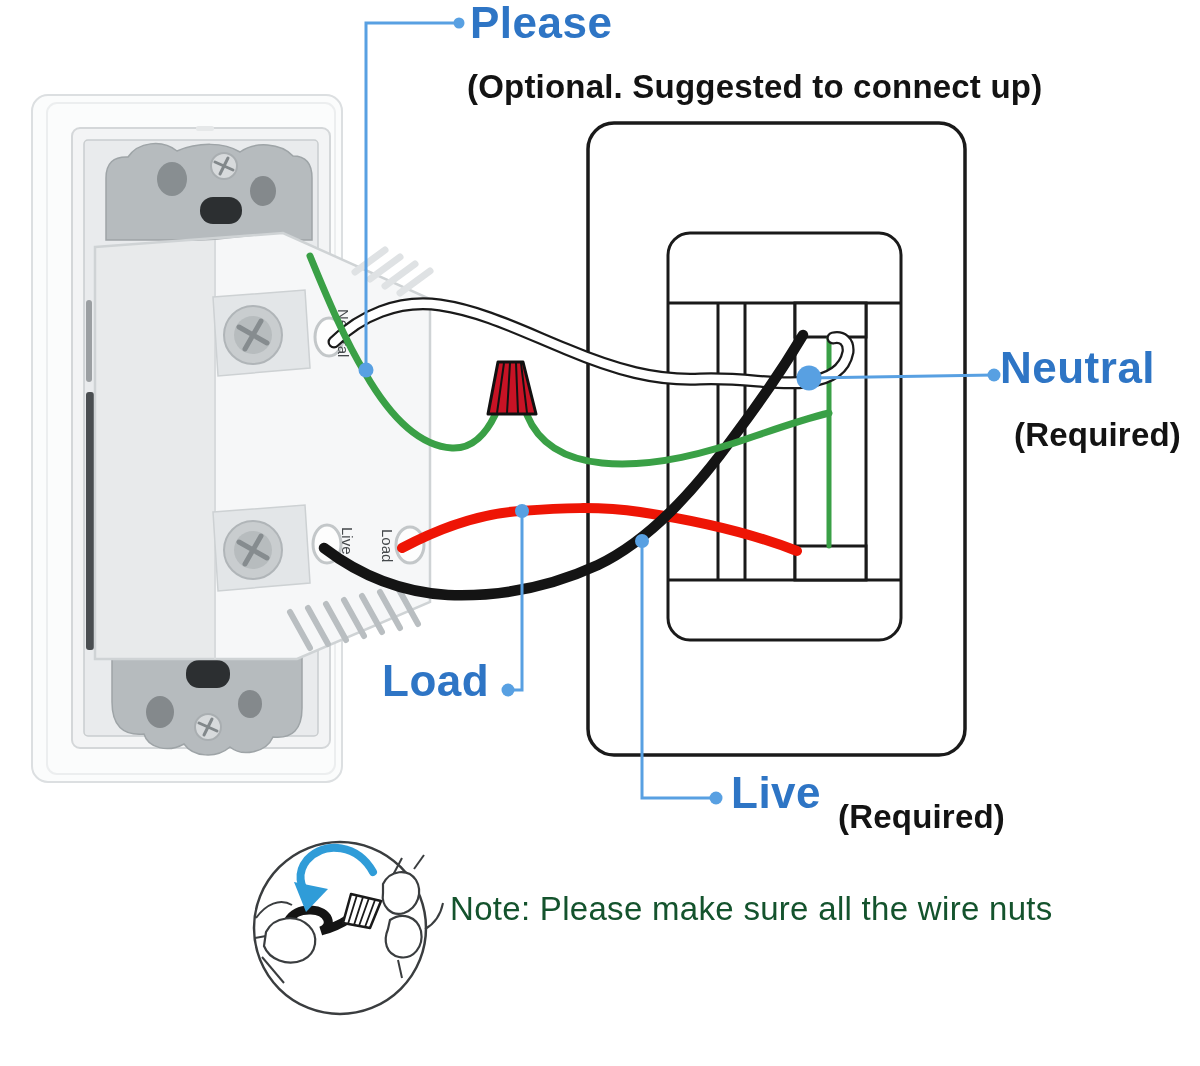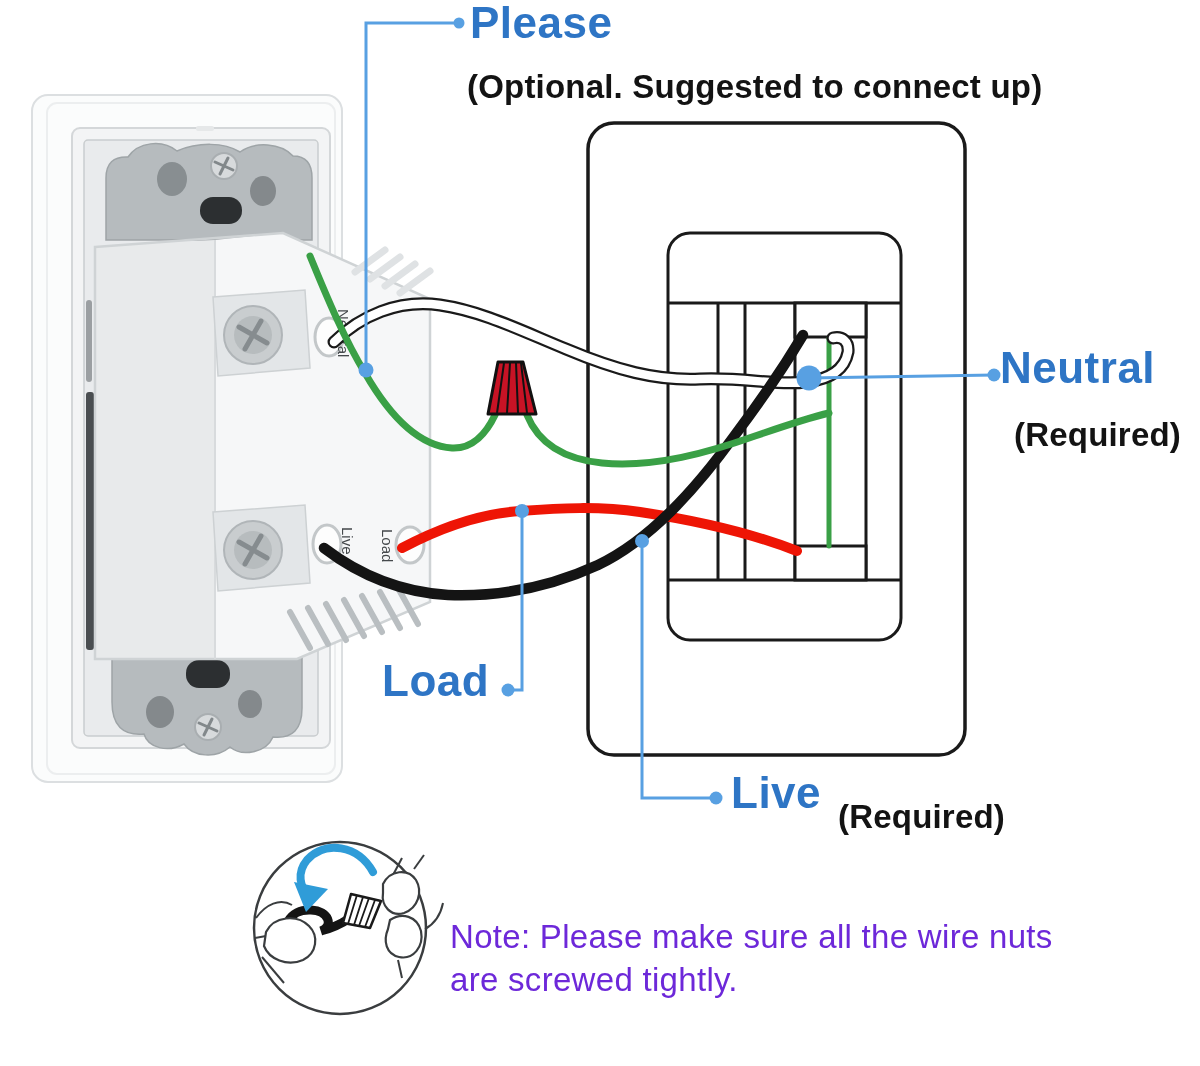--- a/index.html
+++ b/index.html
@@ -2,21 +2,21 @@
 <html><head>
 <meta charset="utf-8">
 <style>
   html,body{margin:0;padding:0;background:#fff;}
   #canvas{position:relative;width:1200px;height:1066px;background:#ffffff;overflow:hidden;
           font-family:"Liberation Sans",sans-serif;}
   #art{position:absolute;left:0;top:0;}
   .lbl{position:absolute;white-space:nowrap;line-height:1.05;}
   .title{font-weight:bold;font-size:44px;color:#2e75c5;letter-spacing:0.5px;}
   .sub{font-weight:bold;font-size:33px;color:#131313;letter-spacing:0.2px;margin-top:21px;}
-  .note{font-weight:normal;font-size:33px;color:#6d28d9;letter-spacing:0.3px;margin-top:28px;}
+  .note{font-weight:normal;font-size:33px;color:#14532d;letter-spacing:0.3px;}
 </style>
 </head>
 <body>
 
 <div id="canvas">
 
 <svg id="art" width="1200" height="1066" viewBox="0 0 1200 1066">
 
   <g>
     <rect x="32" y="95" width="310" height="687" rx="16" fill="#fbfcfc" stroke="#dcdfe1" stroke-width="2"></rect>
@@ -177,15 +177,14 @@
 
 <div class="lbl title" style="left:1000px;top:345px">Neutral</div>
 <div class="lbl sub" style="left:1014px;top:397px">(Required)</div>
 
 <div class="lbl title" style="left:382px;top:658px">Load</div>
 
 <div class="lbl title" style="left:731px;top:770px">Live</div>
 <div class="lbl sub" style="left:838px;top:779px">(Required)</div>
 
 <div class="lbl note" style="left:450px;top:892px">Note: Please make sure all the wire nuts</div>
-<div class="lbl note" style="left:450px;top:935px">are screwed tightly.</div>
 
 </div>
 
 </body></html>

